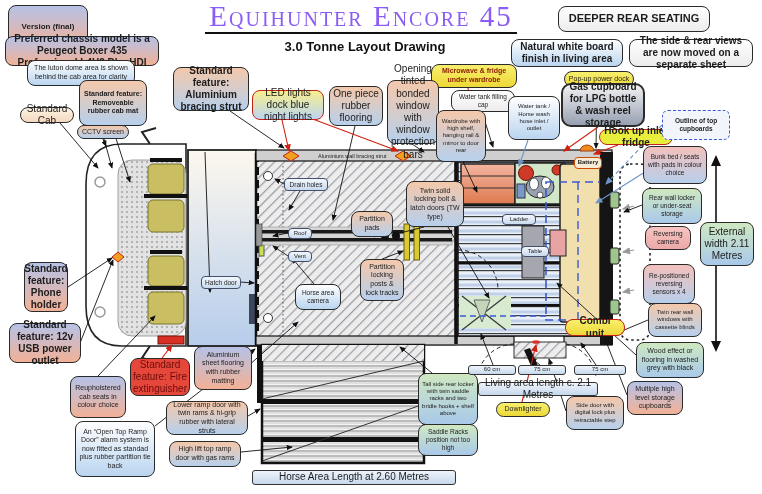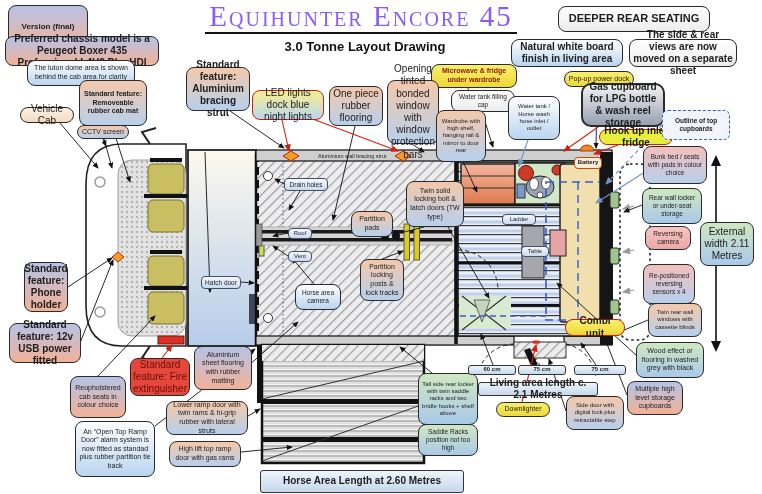--- a/index.html
+++ b/index.html
@@ -19,21 +19,21 @@
   .g-gb{background:linear-gradient(#cfe8c1,#a9c9ea)}
   .g-pb{background:linear-gradient(#f3c0bc,#b7cfec)}
   .g-yl{background:linear-gradient(#f8ef6e,#eed838)}
   .g-yb{background:linear-gradient(#f8ef8e,#bad5f0)}
   .g-rd{background:#e5473a;color:#6d0c0c;font-weight:normal}
   .g-gray{background:linear-gradient(#f1f1f1,#96a0b2);border-width:2px;border-radius:10px}
   .g-wt{background:linear-gradient(#ffffff,#ececec)}
   .g-cream{background:linear-gradient(#fdf3e3,#f4d8bf)}
   .g-pink{background:linear-gradient(#f6c6c2,#eba8a8)}
   .lbl{background:linear-gradient(#f3f7fc,#c9daee);border:1px solid #44506b;border-radius:4px;z-index:3}
-  .bar{background:linear-gradient(#eef4fb,#c6d8ec);border:1.2px solid #333;border-radius:3px;font-weight:bold;z-index:3}
+  .bar{background:linear-gradient(#eef4fb,#c6d8ec);border:1.2px solid #333;border-radius:3px;font-weight:normal;z-index:3}
   .red-border{border-color:#c42314;border-width:1.6px}
   .red-text{color:#8a1a00;font-weight:bold}
   .dashed-blue{border:1.6px dashed #3a5bd0;background:#f2f6fc;border-radius:6px;font-weight:bold}
   .hk{background:#e9ee3c}
   .battery{background:#f7ecd6;border:1.4px solid #cc4a00;border-radius:4px;font-weight:bold;z-index:3}
   #page-title{position:absolute;left:180px;top:0;width:362px;text-align:center;z-index:2;
     font-family:"Liberation Serif",serif;font-variant:small-caps;font-size:29px;letter-spacing:2px;color:#8b5cf6;}
   #page-title span{border-bottom:2.5px solid #111;padding:0 4px 0 4px;}
   #subtitle{position:absolute;left:250px;top:39px;width:230px;text-align:center;z-index:2;
     font-size:13px;font-weight:bold;color:#111;}
@@ -256,48 +256,48 @@
   </g>
 </svg>
 
 <div id="page-title"><span>Equihunter Encore 45</span></div>
 <div id="subtitle">3.0 Tonne Layout Drawing</div>
 
 <div class="callout g-bo b fs8" style="left:8px;top:5px;width:80px;height:44px">Version (final)</div>
 <div class="callout g-bo b fs75" style="left:5px;top:36px;width:154px;height:30px">Preferred chassis model is a Peugeot Boxer 435 Professional L4H2 BlueHDI</div>
 <div class="callout g-wb fs7" style="left:27px;top:60px;width:108px;height:26px">The luton dome area is shown behind the cab area for clarity</div>
 <div class="callout g-ob b fs7" style="left:79px;top:80px;width:68px;height:46px">Standard feature: Removeable rubber cab mat</div>
-<div class="callout g-cream fs75" style="left:20px;top:107px;width:54px;height:16px">Vehicle Cab</div>
+<div class="callout g-cream fs75" style="left:20px;top:107px;width:54px;height:16px">Standard Cab</div>
 <div class="callout g-ob fs7" style="left:77px;top:125px;width:52px;height:14px">CCTV screen</div>
-<div class="callout g-ob b fs75" style="left:186px;top:67px;width:64px;height:44px">Standard feature: Aluminium bracing strut</div>
+<div class="callout g-ob b fs75" style="left:173px;top:67px;width:76px;height:44px">Standard feature: Aluminium bracing strut</div>
 <div class="callout g-wt b fs11" style="left:558px;top:6px;width:152px;height:26px">DEEPER REAR SEATING</div>
 <div class="callout g-wb b fs75" style="left:511px;top:39px;width:112px;height:28px">Natural white board finish in living area</div>
-<div class="callout g-wt b fs75" style="left:629px;top:39px;width:108px;height:28px">The side &amp; rear views are now moved on a separate sheet</div>
+<div class="callout g-wt b fs75" style="left:629px;top:39px;width:124px;height:28px">The side &amp; rear views are now moved on a separate sheet</div>
 <div class="callout g-yl red-text fs7" style="left:431px;top:64px;width:86px;height:24px">Microwave &amp; fridge under wardrobe</div>
 <div class="callout g-yl fs7" style="left:564px;top:71px;width:70px;height:16px">Pop-up power dock</div>
 <div class="callout g-yb red-border fs75" style="left:252px;top:90px;width:72px;height:30px">LED lights dock blue night lights</div>
 <div class="callout g-ob fs75" style="left:329px;top:86px;width:54px;height:40px">One piece rubber flooring</div>
 <div class="callout g-ob fs75" style="left:387px;top:80px;width:52px;height:64px">Opening tinted bonded window with window protection bars</div>
 <div class="callout g-wt fs65" style="left:451px;top:90px;width:64px;height:22px">Water tank filling cap</div>
 <div class="callout g-ob fs6" style="left:436px;top:110px;width:50px;height:52px">Wardrobe with high shelf, hanging rail &amp; mirror to door rear</div>
 <div class="callout g-wb fs6" style="left:508px;top:96px;width:52px;height:44px">Water tank / Horse wash hose inlet / outlet</div>
-<div class="callout g-gray b fs75" style="left:581px;top:83px;width:84px;height:44px">Gas cupboard for LPG bottle &amp; wash reel storage</div>
+<div class="callout g-gray b fs75" style="left:561px;top:83px;width:84px;height:44px">Gas cupboard for LPG bottle &amp; wash reel storage</div>
 <div class="callout hk red-border b fs75" style="left:599px;top:129px;width:74px;height:16px">Hook up inlet fridge</div>
 <div class="callout dashed-blue fs65" style="left:662px;top:110px;width:68px;height:30px">Outline of top cupboards</div>
 <div class="callout g-pb fs65" style="left:643px;top:146px;width:64px;height:38px">Bunk bed / seats with pads in colour choice</div>
 <div class="callout g-gb fs65" style="left:642px;top:188px;width:60px;height:36px">Rear wall locker or under-seat storage</div>
 <div class="callout g-pink fs65" style="left:645px;top:226px;width:46px;height:24px">Reversing camera</div>
 <div class="callout g-gb fs75" style="left:700px;top:222px;width:54px;height:44px">External width 2.11 Metres</div>
 <div class="callout g-pb fs65" style="left:643px;top:264px;width:52px;height:40px">Re-positioned reversing sensors x 4</div>
 <div class="callout g-ob fs6" style="left:648px;top:303px;width:54px;height:34px">Twin rear wall windows with cassette blinds</div>
 <div class="callout g-gb fs7" style="left:636px;top:342px;width:68px;height:36px">Wood effect or flooring in washed grey with black</div>
 <div class="callout g-bo fs7" style="left:627px;top:381px;width:56px;height:34px">Multiple high level storage cupboards</div>
 <div class="callout g-ob fs6" style="left:566px;top:396px;width:58px;height:34px">Side door with digital lock plus retractable step</div>
 <div class="callout g-bo b fs75" style="left:24px;top:262px;width:44px;height:50px">Standard feature: Phone holder</div>
-<div class="callout g-bo b fs75" style="left:9px;top:323px;width:72px;height:40px">Standard feature: 12v USB power fitted</div>
+<div class="callout g-bo b fs75" style="left:9px;top:323px;width:72px;height:40px">Standard feature: 12v USB power outlet</div>
 <div class="callout g-bo fs7" style="left:70px;top:376px;width:56px;height:42px">Reupholstered cab seats in colour choice</div>
 <div class="callout g-rd fs75" style="left:130px;top:358px;width:60px;height:38px">Standard feature: Fire extinguisher</div>
 <div class="callout g-bo fs7" style="left:194px;top:346px;width:58px;height:44px">Aluminium sheet flooring with rubber matting</div>
 <div class="callout g-wb fs7" style="left:75px;top:421px;width:80px;height:56px">An “Open Top Ramp Door” alarm system is now fitted as standad plus rubber partition tie back</div>
 <div class="callout g-ob fs7" style="left:166px;top:401px;width:82px;height:34px">Lower ramp door with twin rams &amp; hi-grip rubber with lateral struts</div>
 <div class="callout g-ob fs7" style="left:169px;top:441px;width:72px;height:26px">High lift top ramp door with gas rams</div>
 <div class="callout lbl fs65" style="left:284px;top:178px;width:44px;height:13px">Drain holes</div>
 <div class="callout lbl fs6" style="left:288px;top:228px;width:24px;height:11px">Roof</div>
 <div class="callout lbl fs6" style="left:288px;top:251px;width:24px;height:11px">Vent</div>
 <div class="callout lbl fs65" style="left:201px;top:276px;width:40px;height:13px">Hatch door</div>
@@ -309,15 +309,15 @@
 <div class="callout lbl fs6" style="left:521px;top:246px;width:28px;height:11px">Table</div>
 <div class="callout battery fs6" style="left:574px;top:157px;width:28px;height:12px">Battery</div>
 <div class="callout g-yl red-border b fs75" style="left:565px;top:319px;width:60px;height:17px">Combi unit</div>
 <div class="callout bar fs6" style="left:468px;top:365px;width:48px;height:10px">60 cm</div>
 <div class="callout bar fs6" style="left:518px;top:365px;width:48px;height:10px">75 cm</div>
 <div class="callout bar fs6" style="left:574px;top:365px;width:52px;height:10px">75 cm</div>
 <div class="callout bar fs75" style="left:478px;top:382px;width:120px;height:14px">Living area length c. 2.1 Metres</div>
 <div class="callout g-yl fs7" style="left:496px;top:402px;width:54px;height:15px">Downlighter</div>
 <div class="callout g-gb fs6" style="left:418px;top:373px;width:60px;height:52px">Tall side rear locker with twin saddle racks and two bridle hooks + shelf above</div>
 <div class="callout g-gb fs65" style="left:418px;top:424px;width:60px;height:32px">Saddle Racks position not too high</div>
-<div class="callout bar fs75" style="left:260px;top:470px;width:204px;height:23px">Horse Area Length at 2.60 Metres</div>
+<div class="callout bar fs75" style="left:252px;top:470px;width:204px;height:15px">Horse Area Length at 2.60 Metres</div>
 
 </div>
 
 </body></html>

